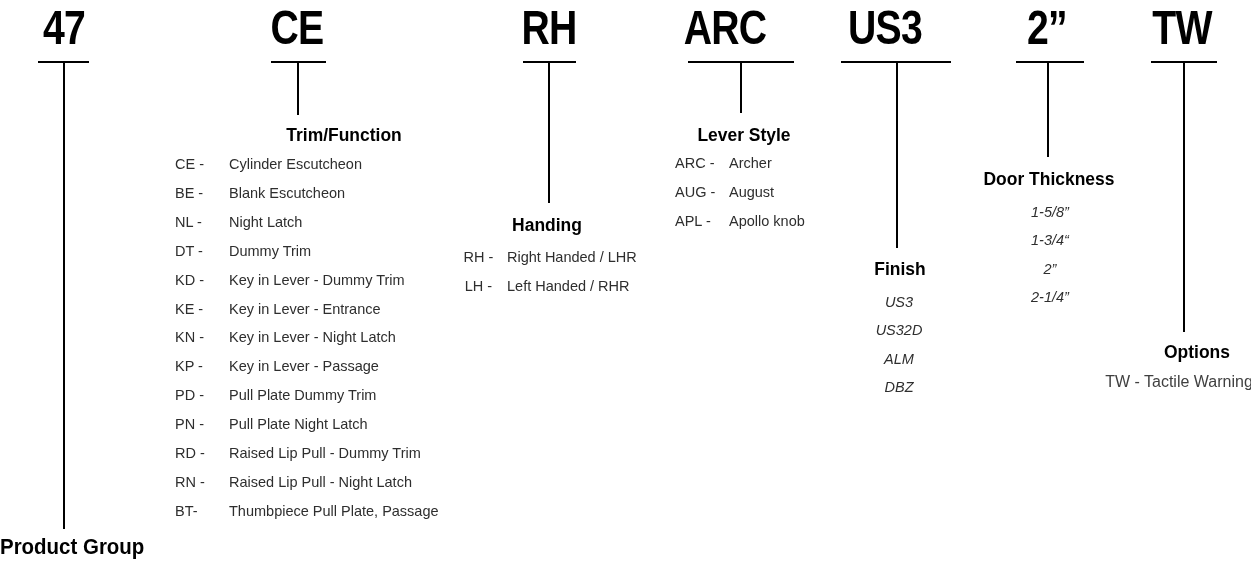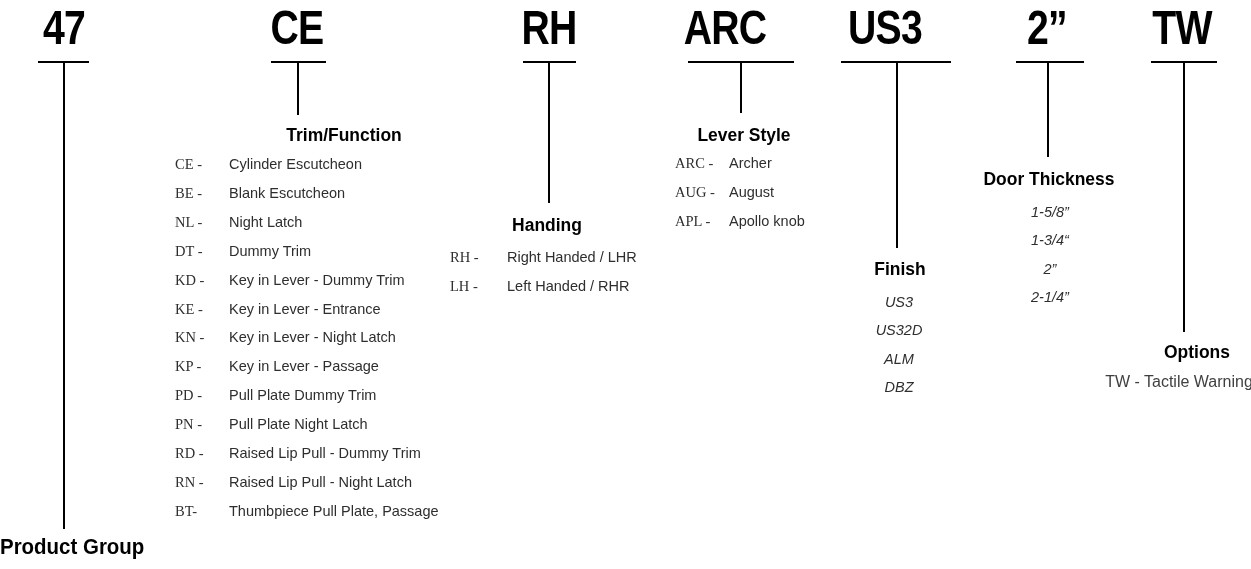--- a/index.html
+++ b/index.html
@@ -44,23 +44,23 @@
   }
   
   .list{
     position:absolute;
     font-size:14.5px;
     color:#2e2e2e;
     white-space:nowrap;
   }
   .list .li{line-height:28.9px;}
   .list.lever .li{line-height:29px;}
-  .cc{display:inline-block;font-family:Liberation Serif, serif;}
+  .cc{display:inline-block;}
   .w54{width:54px;}
-  .w57{width:57px;}
+  .w57{width:57px;text-align:center;}
   
   .clist{
     position:absolute;
     font-size:14.5px;
     color:#2e2e2e;
     text-align:center;
     width:150px;
     transform:translateX(-50%);
     white-space:nowrap;
     font-style:italic;

